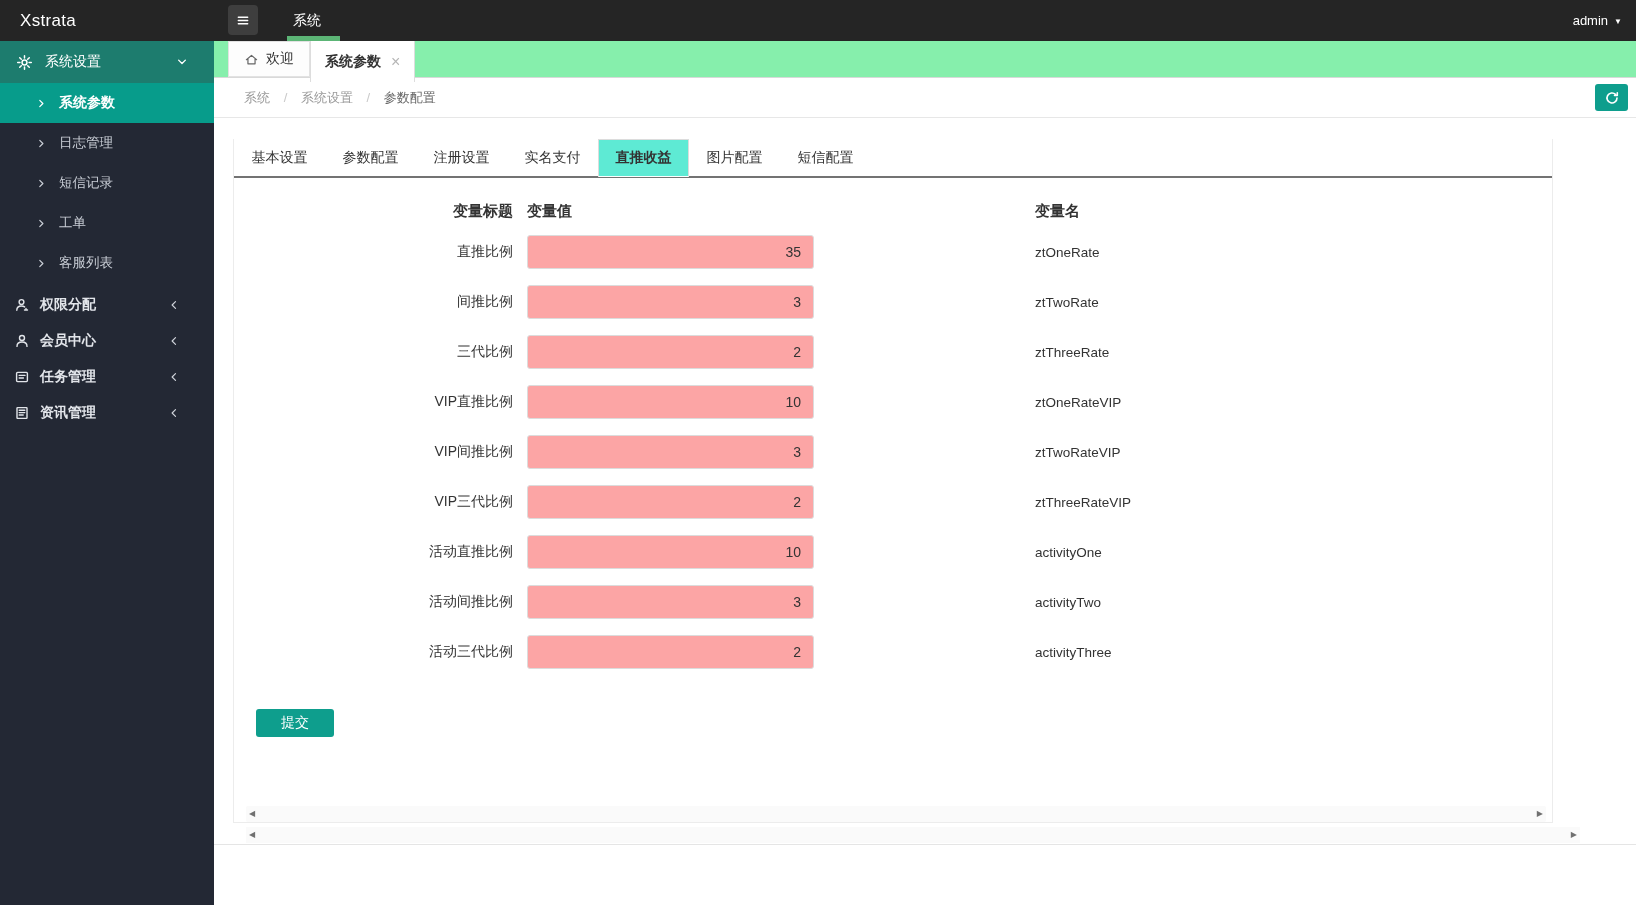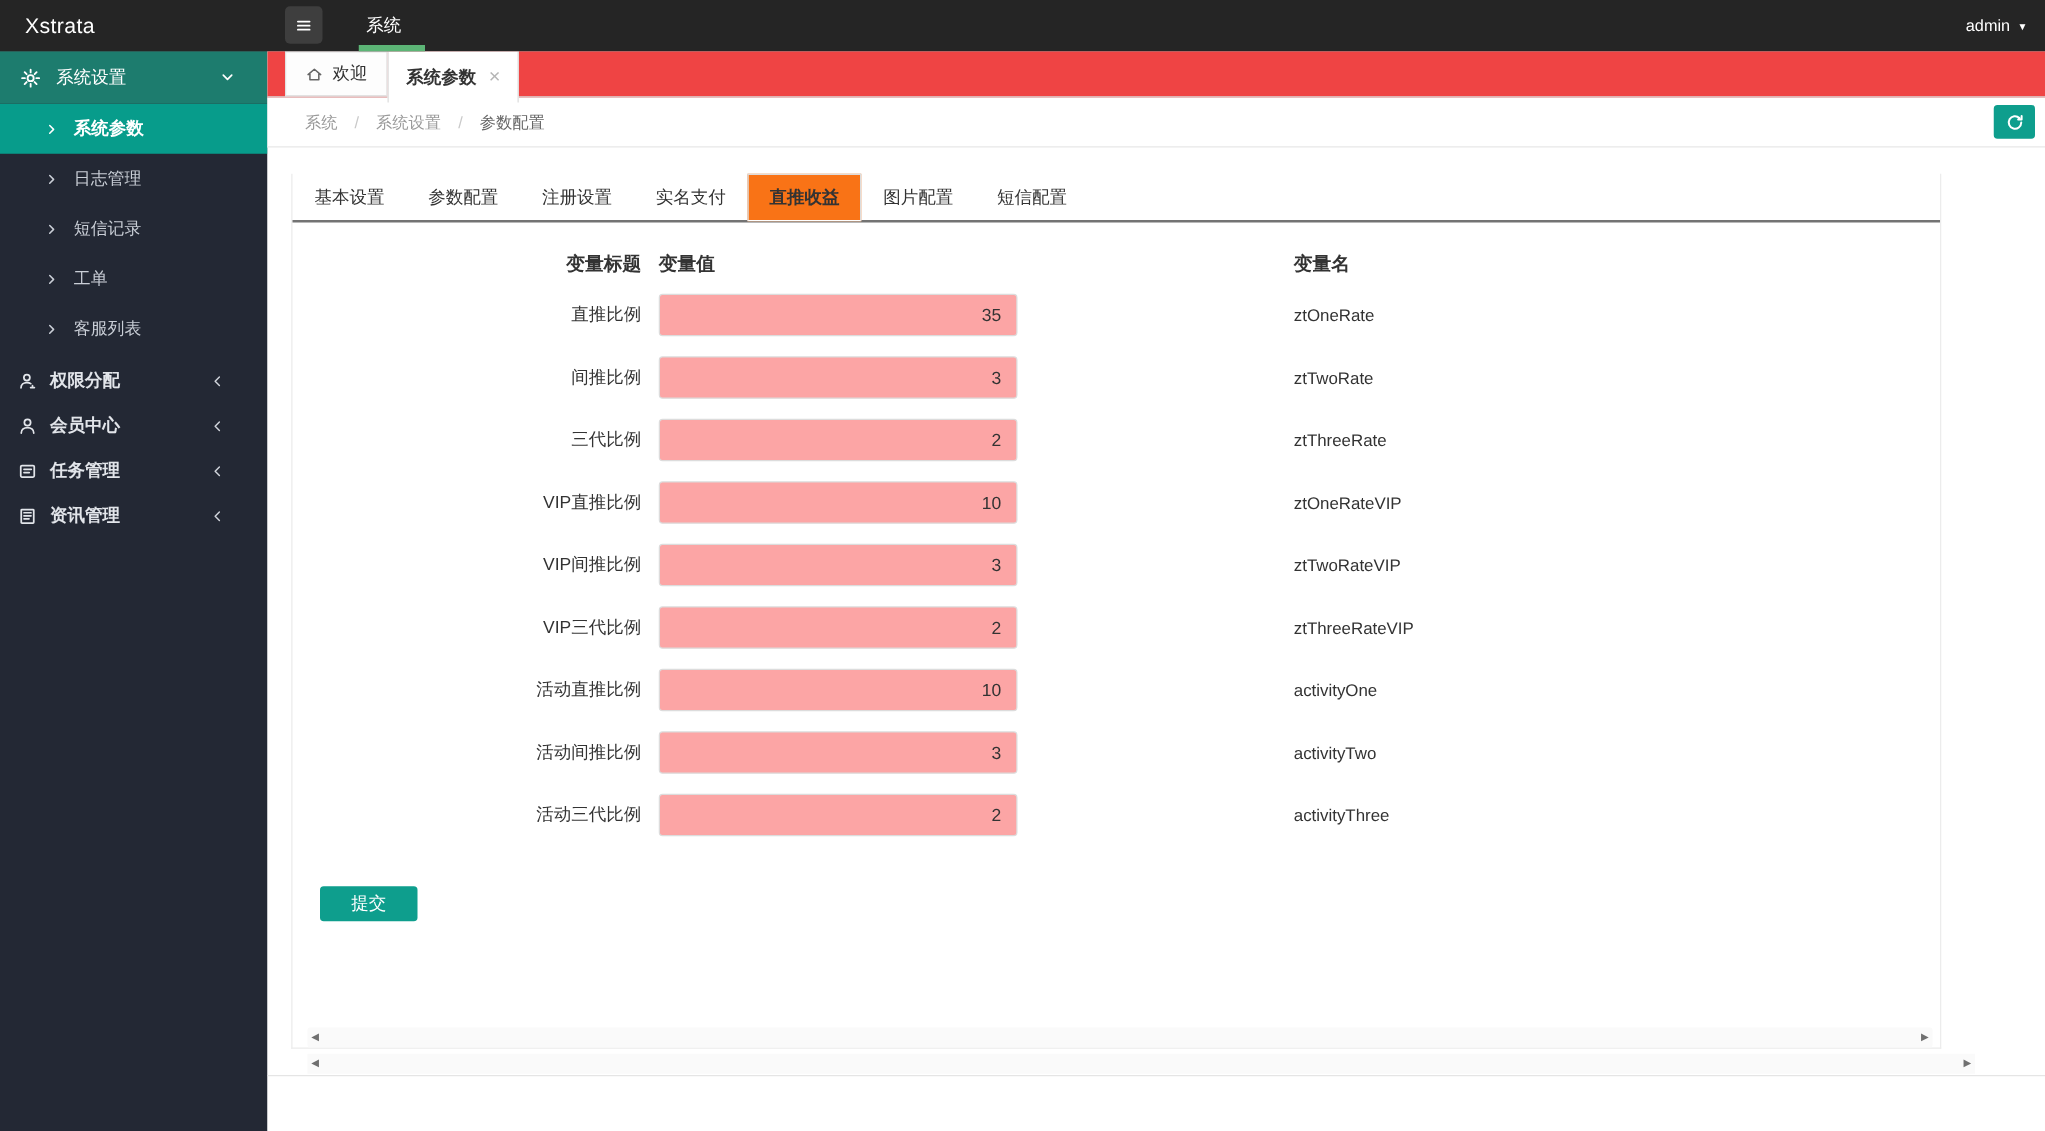--- a/index.html
+++ b/index.html
@@ -23,50 +23,50 @@
   .side-parent .chev{position:absolute;right:14px;display:flex;}
   .sub-item{height:40px;display:flex;align-items:center;color:#c9ced6;font-size:13.5px;cursor:pointer;}
   .sub-item .icon-wrap{margin:0 12px 0 36px;display:flex;}
   .sub-item.active{color:#fff;font-weight:bold;font-size:14px;}
   .group-item{height:36px;display:flex;align-items:center;color:#e2e5ea;font-size:14px;cursor:pointer;position:relative;}
   .group-item .icon-wrap{margin:0 10px 0 14px;display:flex;}
   .group-item .chev{position:absolute;right:24px;display:flex;color:#cfd3da;}
   .group-list{margin-top:4px;font-weight:bold;}
   
   .main{position:absolute;left:214px;top:41px;width:1422px;height:864px;background:#fff;}
-  .tabstrip{position:relative;height:36px;background:#ef4444;border-bottom:1px solid #d9d9d9;z-index:5;}
+  .tabstrip{position:relative;height:36px;background:#86efac;border-bottom:1px solid #d9d9d9;z-index:5;}
   .page-tab-home{position:absolute;left:14px;top:0;height:34px;background:#fdfdfd;border:1px solid #e2e2e2;
     display:flex;align-items:center;gap:7px;padding:0 15px;font-size:14px;color:#333;cursor:pointer;}
   .page-tab-active{position:absolute;left:96px;top:0;height:41px;background:#fff;border-left:1px solid #ddd;border-right:1px solid #ddd;
     display:flex;align-items:center;gap:10px;padding:0 14px;font-size:14px;font-weight:bold;color:#333;cursor:pointer;z-index:6;}
   .tab-close{font-weight:normal;color:#b5b5b5;font-size:16px;line-height:16px;cursor:pointer;}
   .crumb-row{position:relative;height:39px;background:#fff;border-bottom:1px solid #e7e7e7;}
   .breadcrumb{position:absolute;left:30px;line-height:39px;font-size:13px;color:#9a9a9a;}
   .breadcrumb .sep{margin:0 10px;color:#c9c9c9;}
   .breadcrumb .crumb{color:#9a9a9a;cursor:pointer;}
   .breadcrumb .last{color:#666;cursor:default;}
   .refresh-btn{position:absolute;right:8px;top:6px;width:33px;height:27px;border-radius:3px;
     display:flex;align-items:center;justify-content:center;cursor:pointer;}
   
   .content{position:relative;padding:21px 0 0 19px;}
   .panel{width:1320px;border:1px solid #ececec;border-top:none;background:#fff;box-sizing:border-box;}
   .itabs{display:flex;height:37px;border-bottom:2px solid #737373;}
   .itab{width:91px;line-height:37px;text-align:center;font-size:14px;color:#333;cursor:pointer;box-sizing:border-box;}
-  .itab.active{background:#f97316;border:1px solid #dcdcdc;border-bottom:1px solid #fff;margin-bottom:-1px;line-height:35px;font-weight:bold;}
+  .itab.active{background:#5eead4;border:1px solid #dcdcdc;border-bottom:1px solid #fff;margin-bottom:-1px;line-height:35px;font-weight:bold;}
   .form-area{padding-top:24px;}
   .hdr-row{display:flex;margin-bottom:14px;font-weight:bold;font-size:15px;color:#333;}
   .hdr-title{width:279px;text-align:right;}
   .hdr-value{margin-left:14px;width:287px;}
   .hdr-name{margin-left:221px;}
   .form-row{display:flex;align-items:center;margin-bottom:16px;}
   .row-label{width:279px;text-align:right;font-size:14px;color:#333;}
   .row-input{margin-left:14px;width:261px;height:32px;border:1px solid #dcdcdc;border-radius:3px;padding:0 12px;
     font-size:14px;color:#333;outline:none;font-family:inherit;background:#fca5a5;text-align:right;}
   .row-varname{margin-left:221px;font-size:13.5px;color:#333;}
-  .submit-btn{margin:24px 0 16px 22px;width:78px;height:28px;border:none;border-radius:3px;color:#fff;font-size:14px;cursor:pointer;font-family:inherit;}
+  .submit-btn{margin:24px 0 0 22px;width:78px;height:28px;border:none;border-radius:3px;color:#fff;font-size:14px;cursor:pointer;font-family:inherit;}
   .inner-scroll{position:relative;margin:69px 6px 0 12px;height:16px;background:#fafafa;border-radius:2px;}
   .outer-scroll{position:relative;margin:4px 0 0 13px;width:1334px;height:16px;background:#fafafa;}
   .scroll-arrow{position:absolute;top:0;line-height:16px;font-size:8px;color:#707070;cursor:pointer;}
   .scroll-arrow.left{left:3px;}
   .scroll-arrow.right{right:3px;}
   .bottom-line{width:1422px;margin-left:-19px;border-bottom:1px solid #e5e5e5;margin-top:1px;}
   .icon-wrap{display:inline-flex;align-items:center;justify-content:center;}
 </style>
 </head>
 <body>

